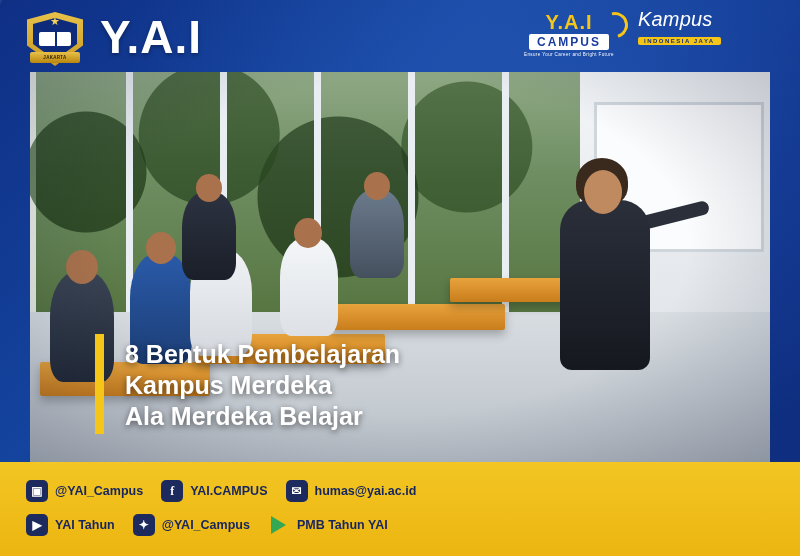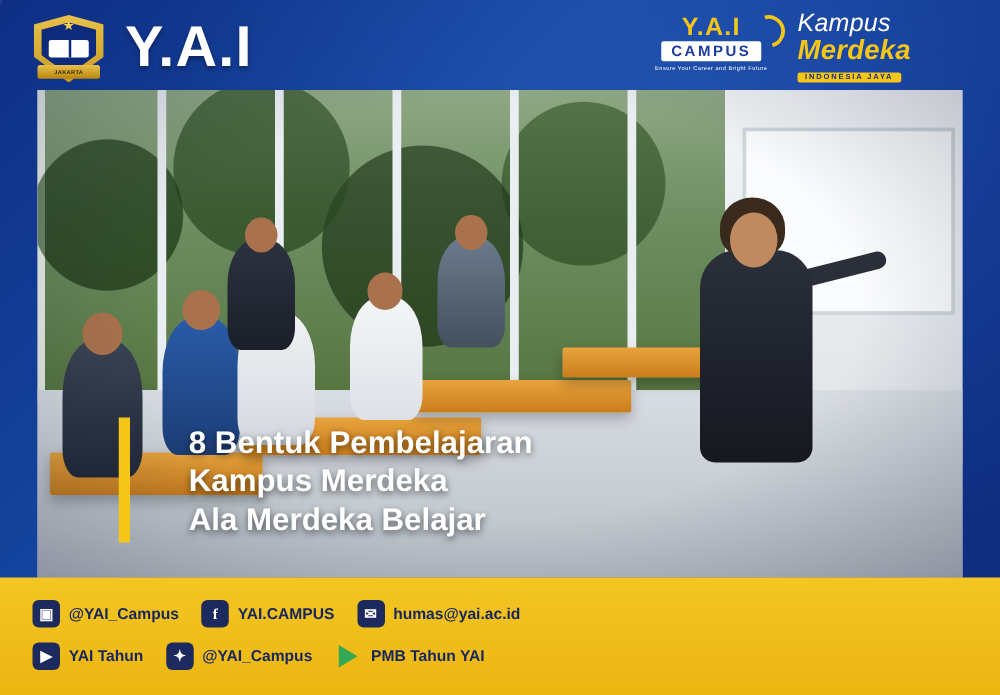--- a/index.html
+++ b/index.html
@@ -170,21 +170,21 @@
     background: #2a2f3a; transform: rotate(-14deg); border-radius: 7px;
   }
   .photo .vignette {
     position: absolute; inset: 0;
     background: radial-gradient(ellipse at 50% 45%, rgba(0,0,0,0) 55%, rgba(10,20,50,.25) 100%);
   }
 
   
   .title-block {
     position: absolute; left: 95px; top: 330px; width: 520px; height: 110px;
-    padding-left: 56px;
+    padding-left: 30px;
     display: flex; flex-direction: column; justify-content: center;
   }
   .title-bar {
     position: absolute; left: 0; top: 4px; width: 9px; height: 100px;
     background: #f5c518;
   }
   .title-line {
     color: #ffffff; font-size: 25px; font-weight: bold; line-height: 31px;
     text-shadow: 0 2px 6px rgba(0,0,0,.55);
   }
@@ -258,21 +258,20 @@
 
     <div class="logo-yaicampus">
       <div class="swoosh"></div>
       <div class="yai-top">Y.A.I</div>
       <div class="campus-pill">CAMPUS</div>
       <div class="tagline">Ensure Your Career and Bright Future</div>
     </div>
 
     <div class="logo-kampus">
       <div class="k-kampus">Kampus</div>
-      <div class="k-merdeka">Merdeka</div>
       <div class="k-indonesia">INDONESIA JAYA</div>
     </div>
   </div>
 
   <div class="photo">
     <div class="window-wall"></div>
     <div class="trees"></div>
     <div class="window-mullion" style="left:96px"></div>
     <div class="window-mullion" style="left:190px"></div>
     <div class="window-mullion" style="left:284px"></div>

